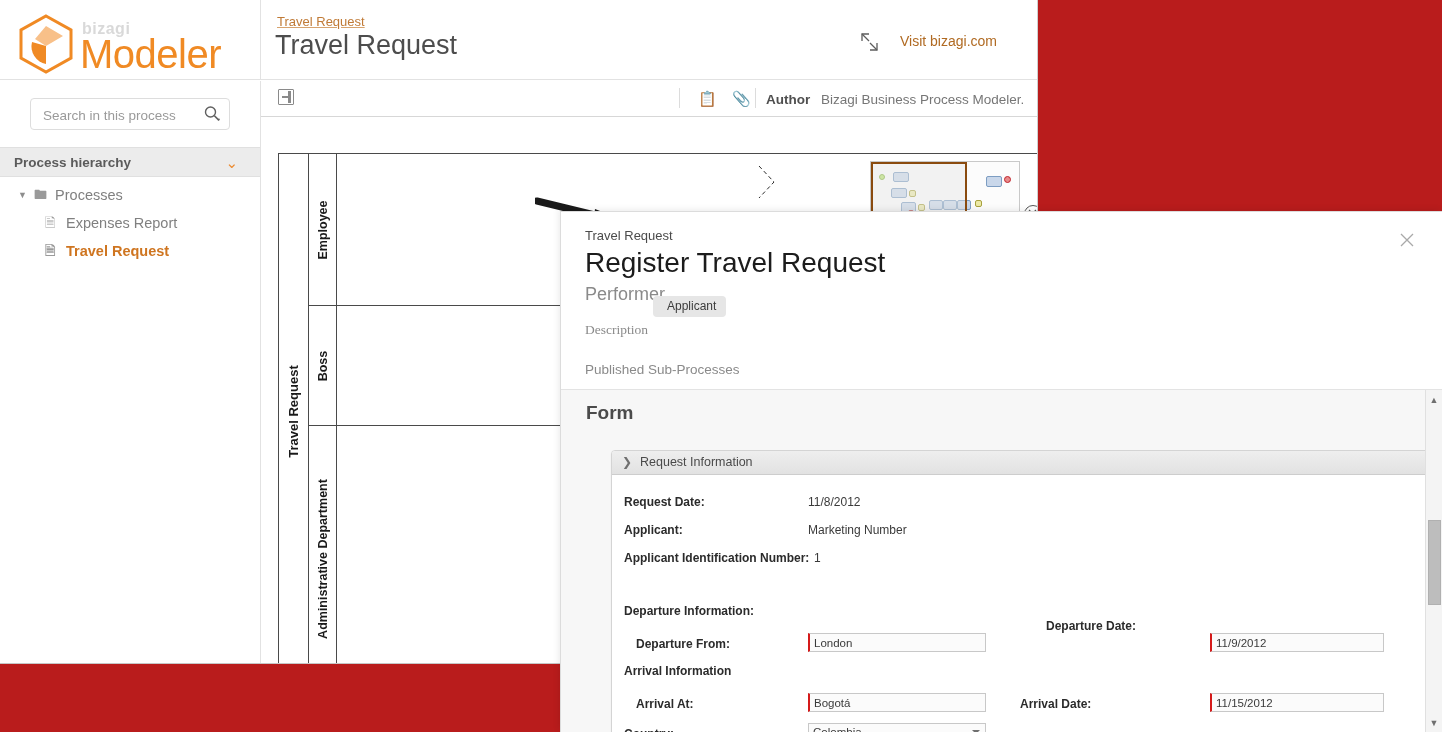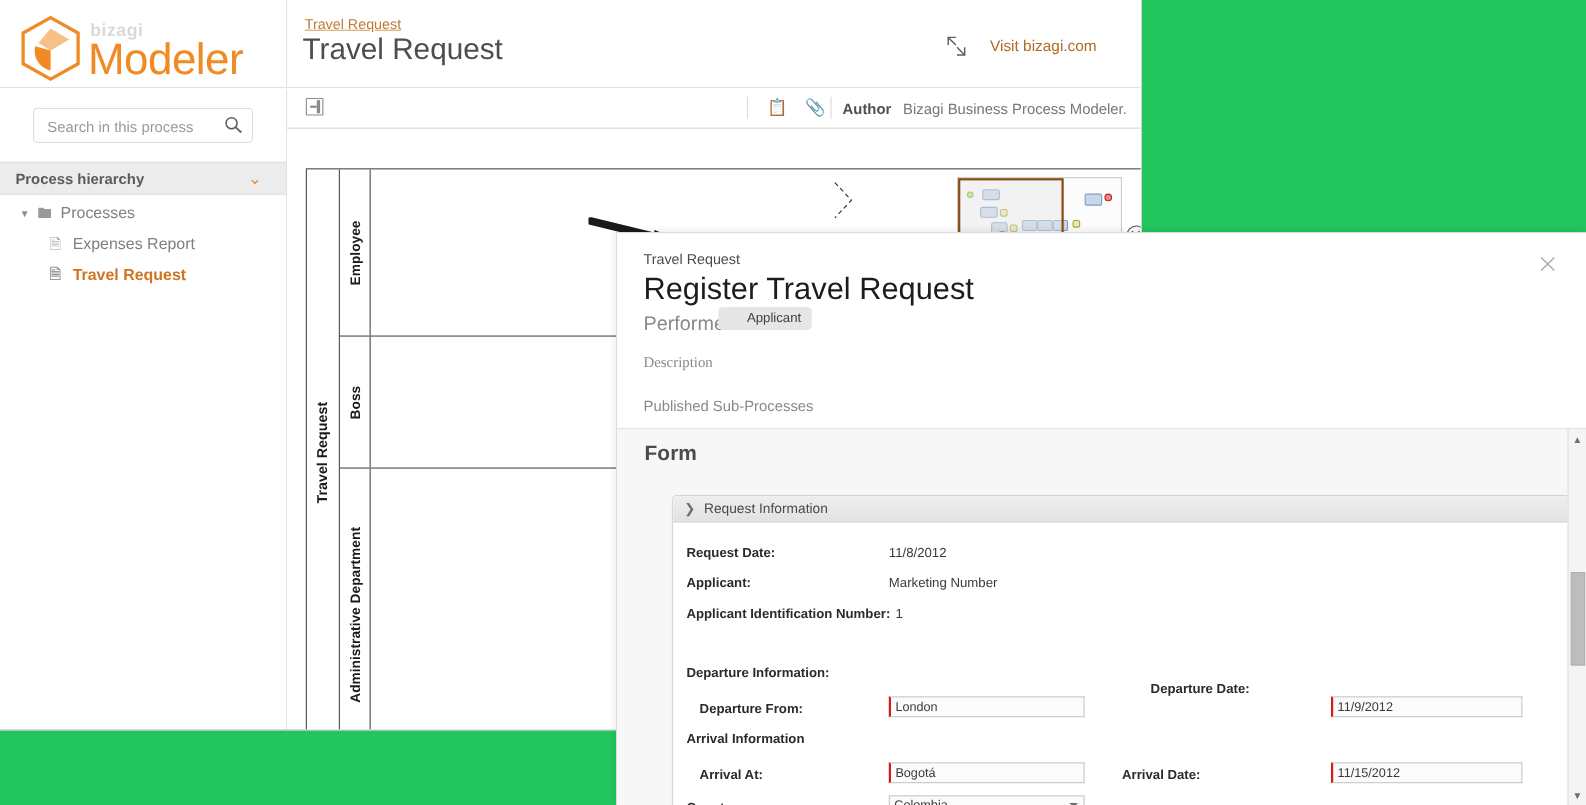--- a/index.html
+++ b/index.html
@@ -6,21 +6,21 @@
     margin: 0;
     padding: 0;
     background: #ffffff;
     font-family: "Liberation Sans", sans-serif;
   }
   #root {
     position: relative;
     width: 1442px;
     height: 732px;
     overflow: hidden;
-    background: #22c55e;
+    background: #b91c1c;
   }
 
   
   #app-window {
     position: absolute;
     left: 0; top: 0;
     width: 1038px;
     height: 664px;
     background: #ffffff;
     border-right: 1px solid #cfcfcf;
@@ -497,22 +497,22 @@
     font-weight: 400;
   }
   #performer-label {
     position: absolute;
     left: 24px; top: 72px;
     font-size: 18px;
     color: #8a8a8a;
   }
   #performer-badge {
     position: absolute;
-    left: 92px; top: 67px;
-    padding: 3px 10px 4px 26px;
+    left: 92px; top: 84px;
+    padding: 3px 10px 4px 14px;
     background: #e6e6e6;
     border-radius: 4px;
     font-size: 12px;
     color: #3c3c3c;
   }
   #description-label {
     position: absolute;
     left: 24px; top: 110px;
     font-size: 13.5px;
     color: #8a8a8a;

